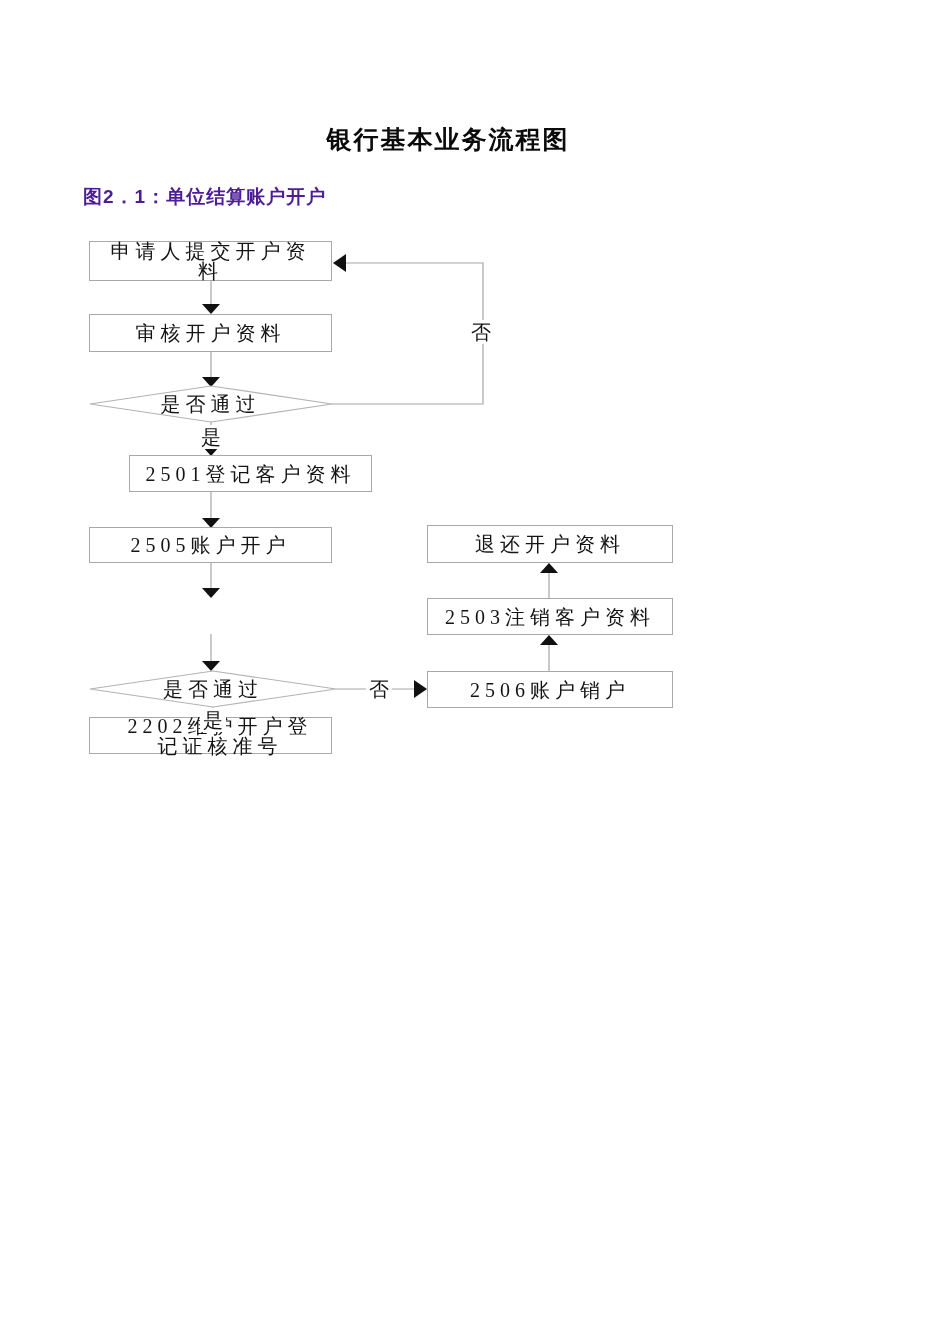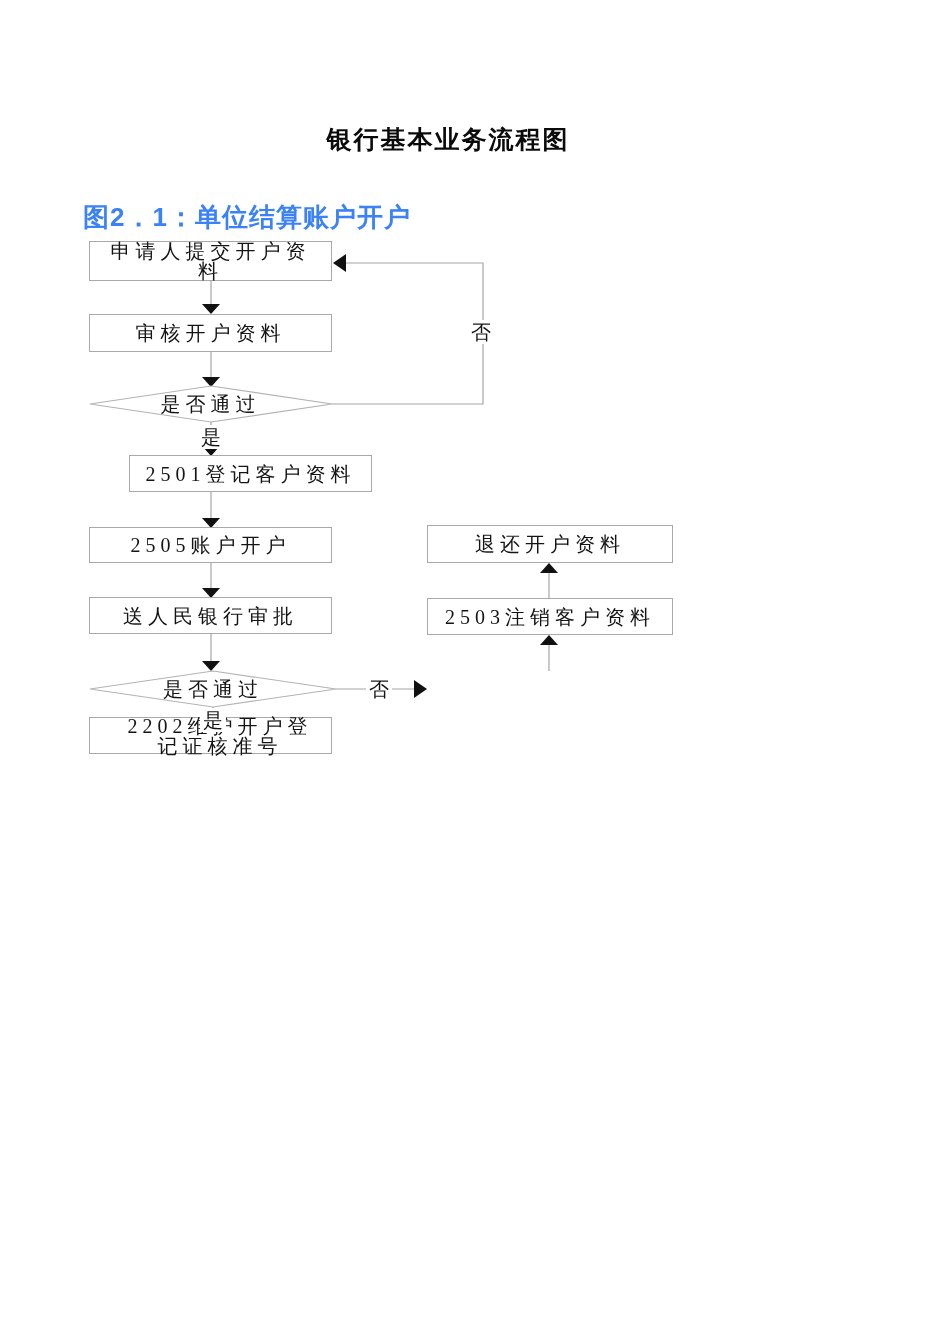--- a/index.html
+++ b/index.html
@@ -12,24 +12,24 @@
     color:#141414;
   }
   .page-title {
     position:absolute; top:123px; left:0; width:896px;
     text-align:center;
     font-family:"Liberation Sans","DejaVu Sans",sans-serif;
     font-weight:bold; font-size:25px; letter-spacing:2px;
     color:#0a0a0a;
   }
   .figure-caption {
-    position:absolute; top:200px; left:83px;
+    position:absolute; top:184px; left:83px;
     font-family:"Liberation Sans","DejaVu Sans",sans-serif;
-    font-weight:bold; font-size:26px; letter-spacing:1px;
-    color:#3b82f6;
+    font-weight:bold; font-size:19px; letter-spacing:1px;
+    color:#4c1d95;
   }
   .flow-svg { position:absolute; top:0; left:0; }
   .fbox {
     position:absolute;
     box-sizing:border-box;
     border:1px solid #a9a9a9;
     background:#ffffff;
     display:flex; align-items:center; justify-content:center;
     text-align:center;
     font-size:20px; letter-spacing:5px; line-height:20px;
@@ -101,25 +101,25 @@
     <g fill="#ffffff" stroke="#b3b3b3" stroke-width="1.2">
       <polygon points="90,404 211,386 332,404 211,422"></polygon>
       <polygon points="90,689 213,671 336,689 213,707"></polygon>
     </g>
   </svg>
 
   <div class="fbox col-left wrap2" style="top:241px;height:40px;">申请人提交开户资料</div>
   <div class="fbox col-left" style="top:314px;height:38px;">审核开户资料</div>
   <div class="fbox col-left" style="top:455px;height:37px;margin-left:40px;">2501登记客户资料</div>
   <div class="fbox col-left" style="top:527px;height:36px;">2505账户开户</div>
-  <div class="fbox col-left" style="top:597px;height:37px;">送人民银行审批</div>
   <div class="fbox col-left wrap2" style="top:717px;height:37px;padding-left:29px;">2202维护开户登记证核准号</div>
 
   <div class="fbox col-right" style="top:525px;height:38px;">退还开户资料</div>
   <div class="fbox col-right" style="top:598px;height:37px;">2503注销客户资料</div>
+  <div class="fbox col-right" style="top:671px;height:37px;">2506账户销户</div>
 
   <div class="dlabel" style="left:89px;top:392px;width:243px;">是否通过</div>
   <div class="dlabel" style="left:90px;top:677px;width:246px;">是否通过</div>
 
   <div class="branch" style="left:198px;top:425px;">是</div>
   <div class="branch" style="left:468px;top:320px;">否</div>
   <div class="branch" style="left:200px;top:708px;">是</div>
   <div class="branch" style="left:366px;top:677px;">否</div>
 
   <div class="page-footer">第 1 页</div>

